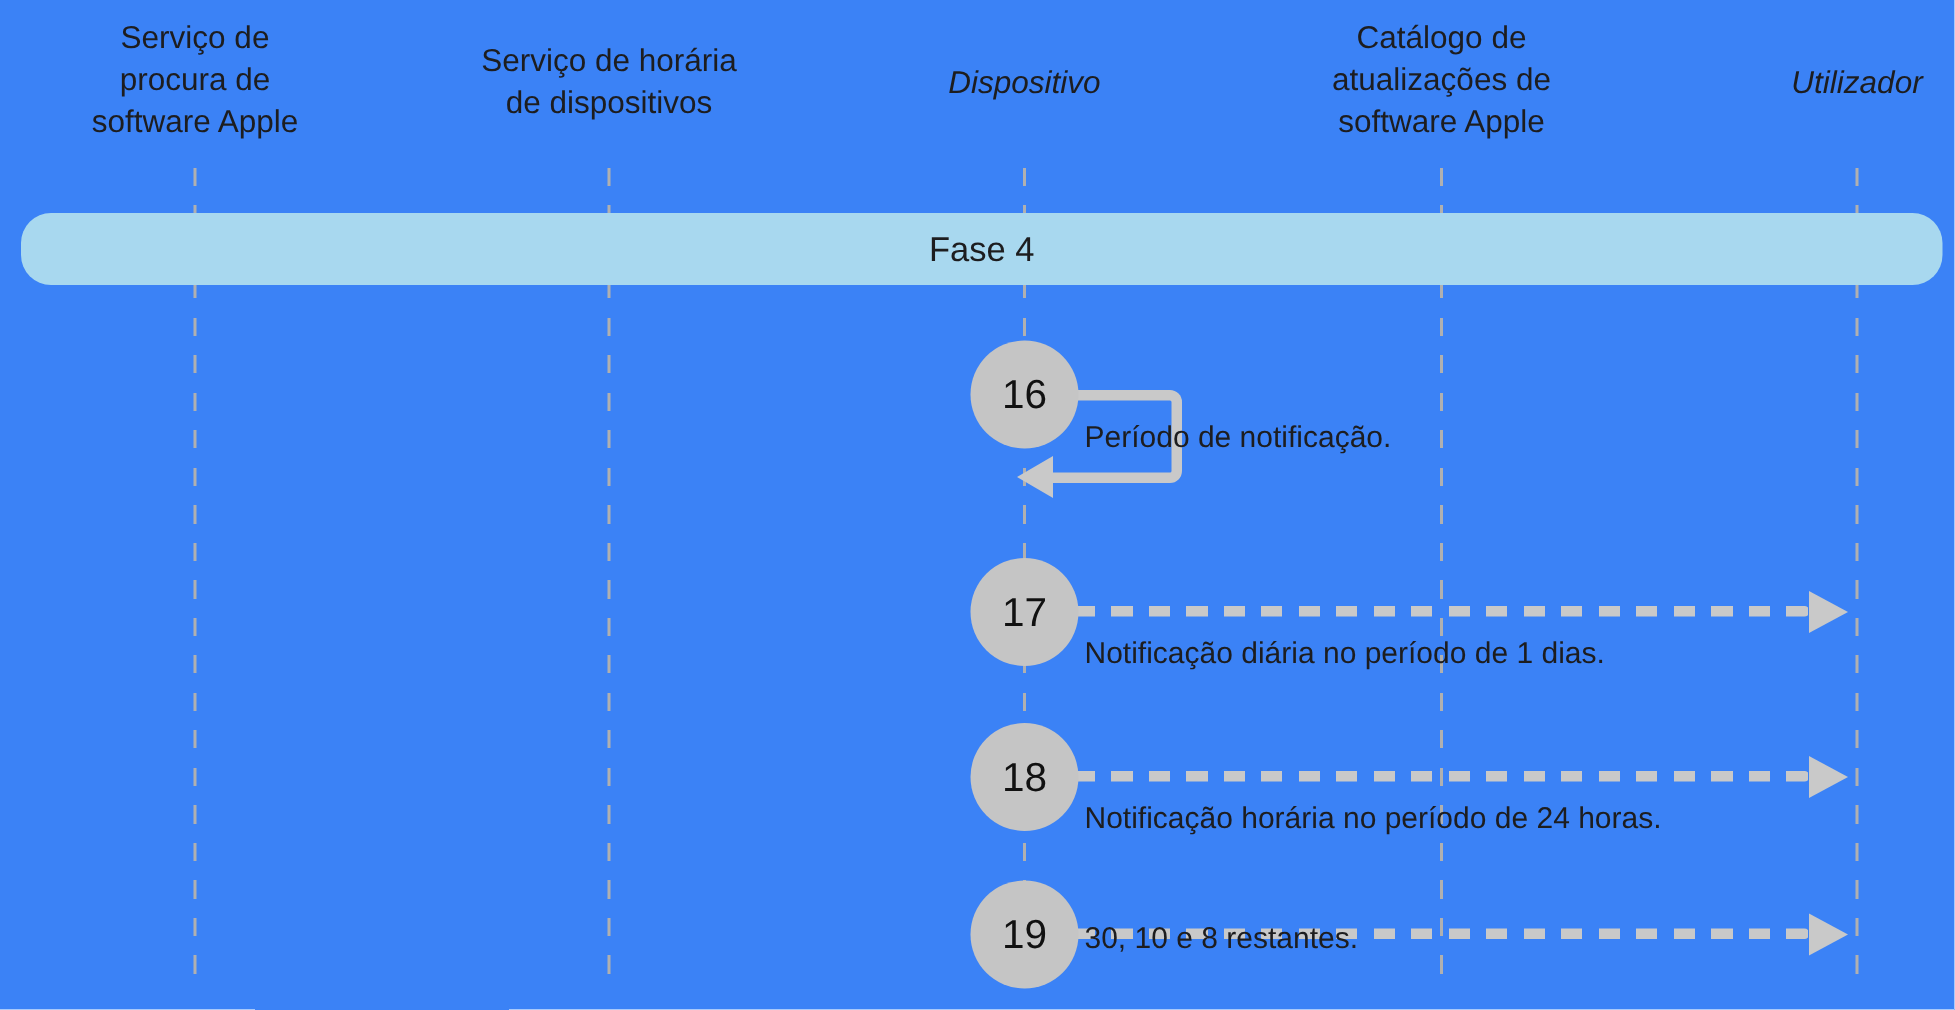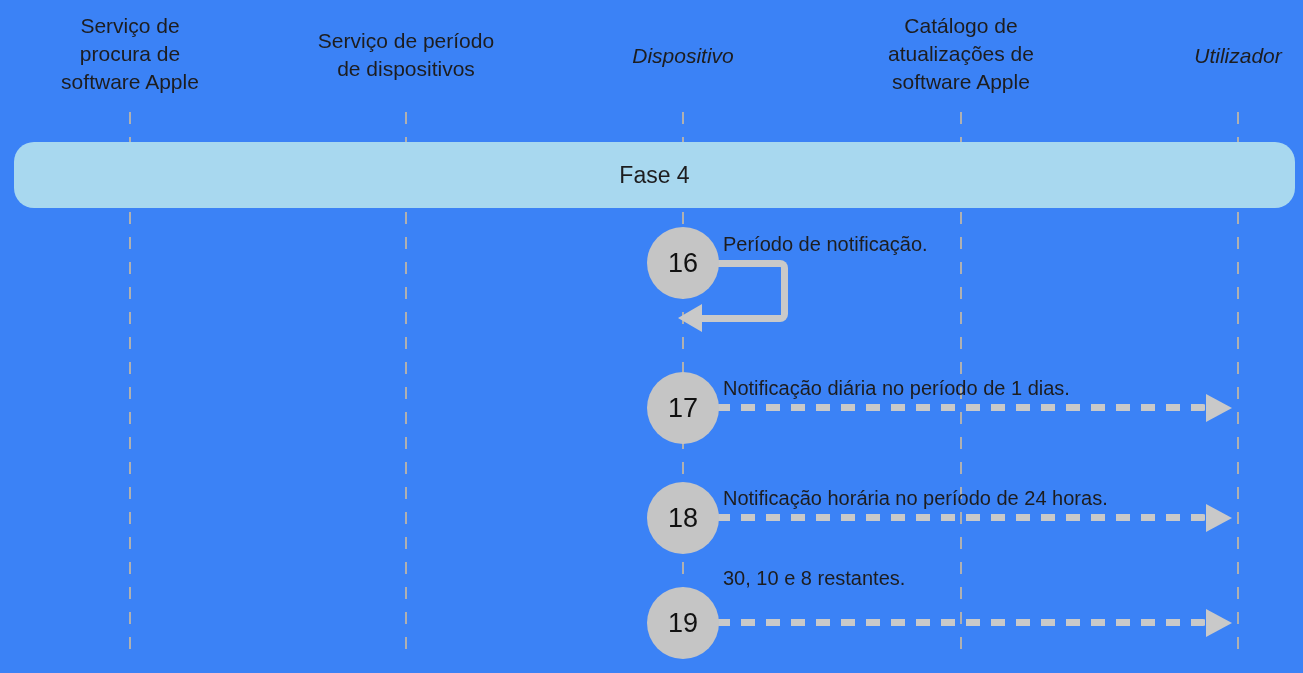--- a/index.html
+++ b/index.html
@@ -14,35 +14,35 @@
   }
   .col-header span{display:block;}
   .h3{top:12px;} .h2{top:27px;} .h1{top:42px;font-style:italic;}
   
   .lifeline{
     position:absolute;top:112px;width:2px;height:543px;z-index:0;
     background:repeating-linear-gradient(to bottom,var(--lifeline,#b0b0b0) 0 12px,transparent 12px 25px);
   }
   
   .phase-banner{
-    position:absolute;left:14px;top:142px;width:1281px;height:66px;border-radius:20px;
+    position:absolute;left:14px;top:142px;width:1281px;height:48px;border-radius:20px;
     background:var(--banner,#a8d8ef);display:flex;align-items:center;justify-content:center;
     font-size:23px;color:var(--text,#1d1d1f);z-index:1;
   }
   
   .step-circle{
     position:absolute;width:72px;height:72px;border-radius:50%;
     background:var(--circle,#c5c5c5);display:flex;align-items:center;justify-content:center;
     font-size:27px;color:#111;z-index:3;left:647px;
   }
   
   .step-label{
     position:absolute;left:723px;font-size:20px;line-height:26px;color:var(--text,#1d1d1f);z-index:3;
   }
-  .step-label span{display:block;}
+  .step-label span{display:block;margin-top:48px;}
   
   .dashed-arrow{
     position:absolute;left:716px;width:490px;height:7px;z-index:2;border-radius:3px;
     background:repeating-linear-gradient(to right,var(--arrow,#c9c9c9) 0 14px,transparent 14px 25px);
   }
   .arrow-head{
     position:absolute;width:0;height:0;z-index:2;
     border-top:14px solid transparent;border-bottom:14px solid transparent;
     border-left:26px solid var(--arrow,#c9c9c9);left:1206px;
   }
@@ -62,21 +62,21 @@
 <body>
 
 <div id="stage">
 
   <div class="col-header h3" style="left:130px">
     <span>Serviço de</span>
     <span>procura de</span>
     <span>software Apple</span>
   </div>
   <div class="col-header h2" style="left:406px">
-    <span>Serviço de período</span>
+    <span>Serviço de horária</span>
     <span>de dispositivos</span>
   </div>
   <div class="col-header h1" style="left:683px">
     <span>Dispositivo</span>
   </div>
   <div class="col-header h3" style="left:961px">
     <span>Catálogo de</span>
     <span>atualizações de</span>
     <span>software Apple</span>
   </div>

